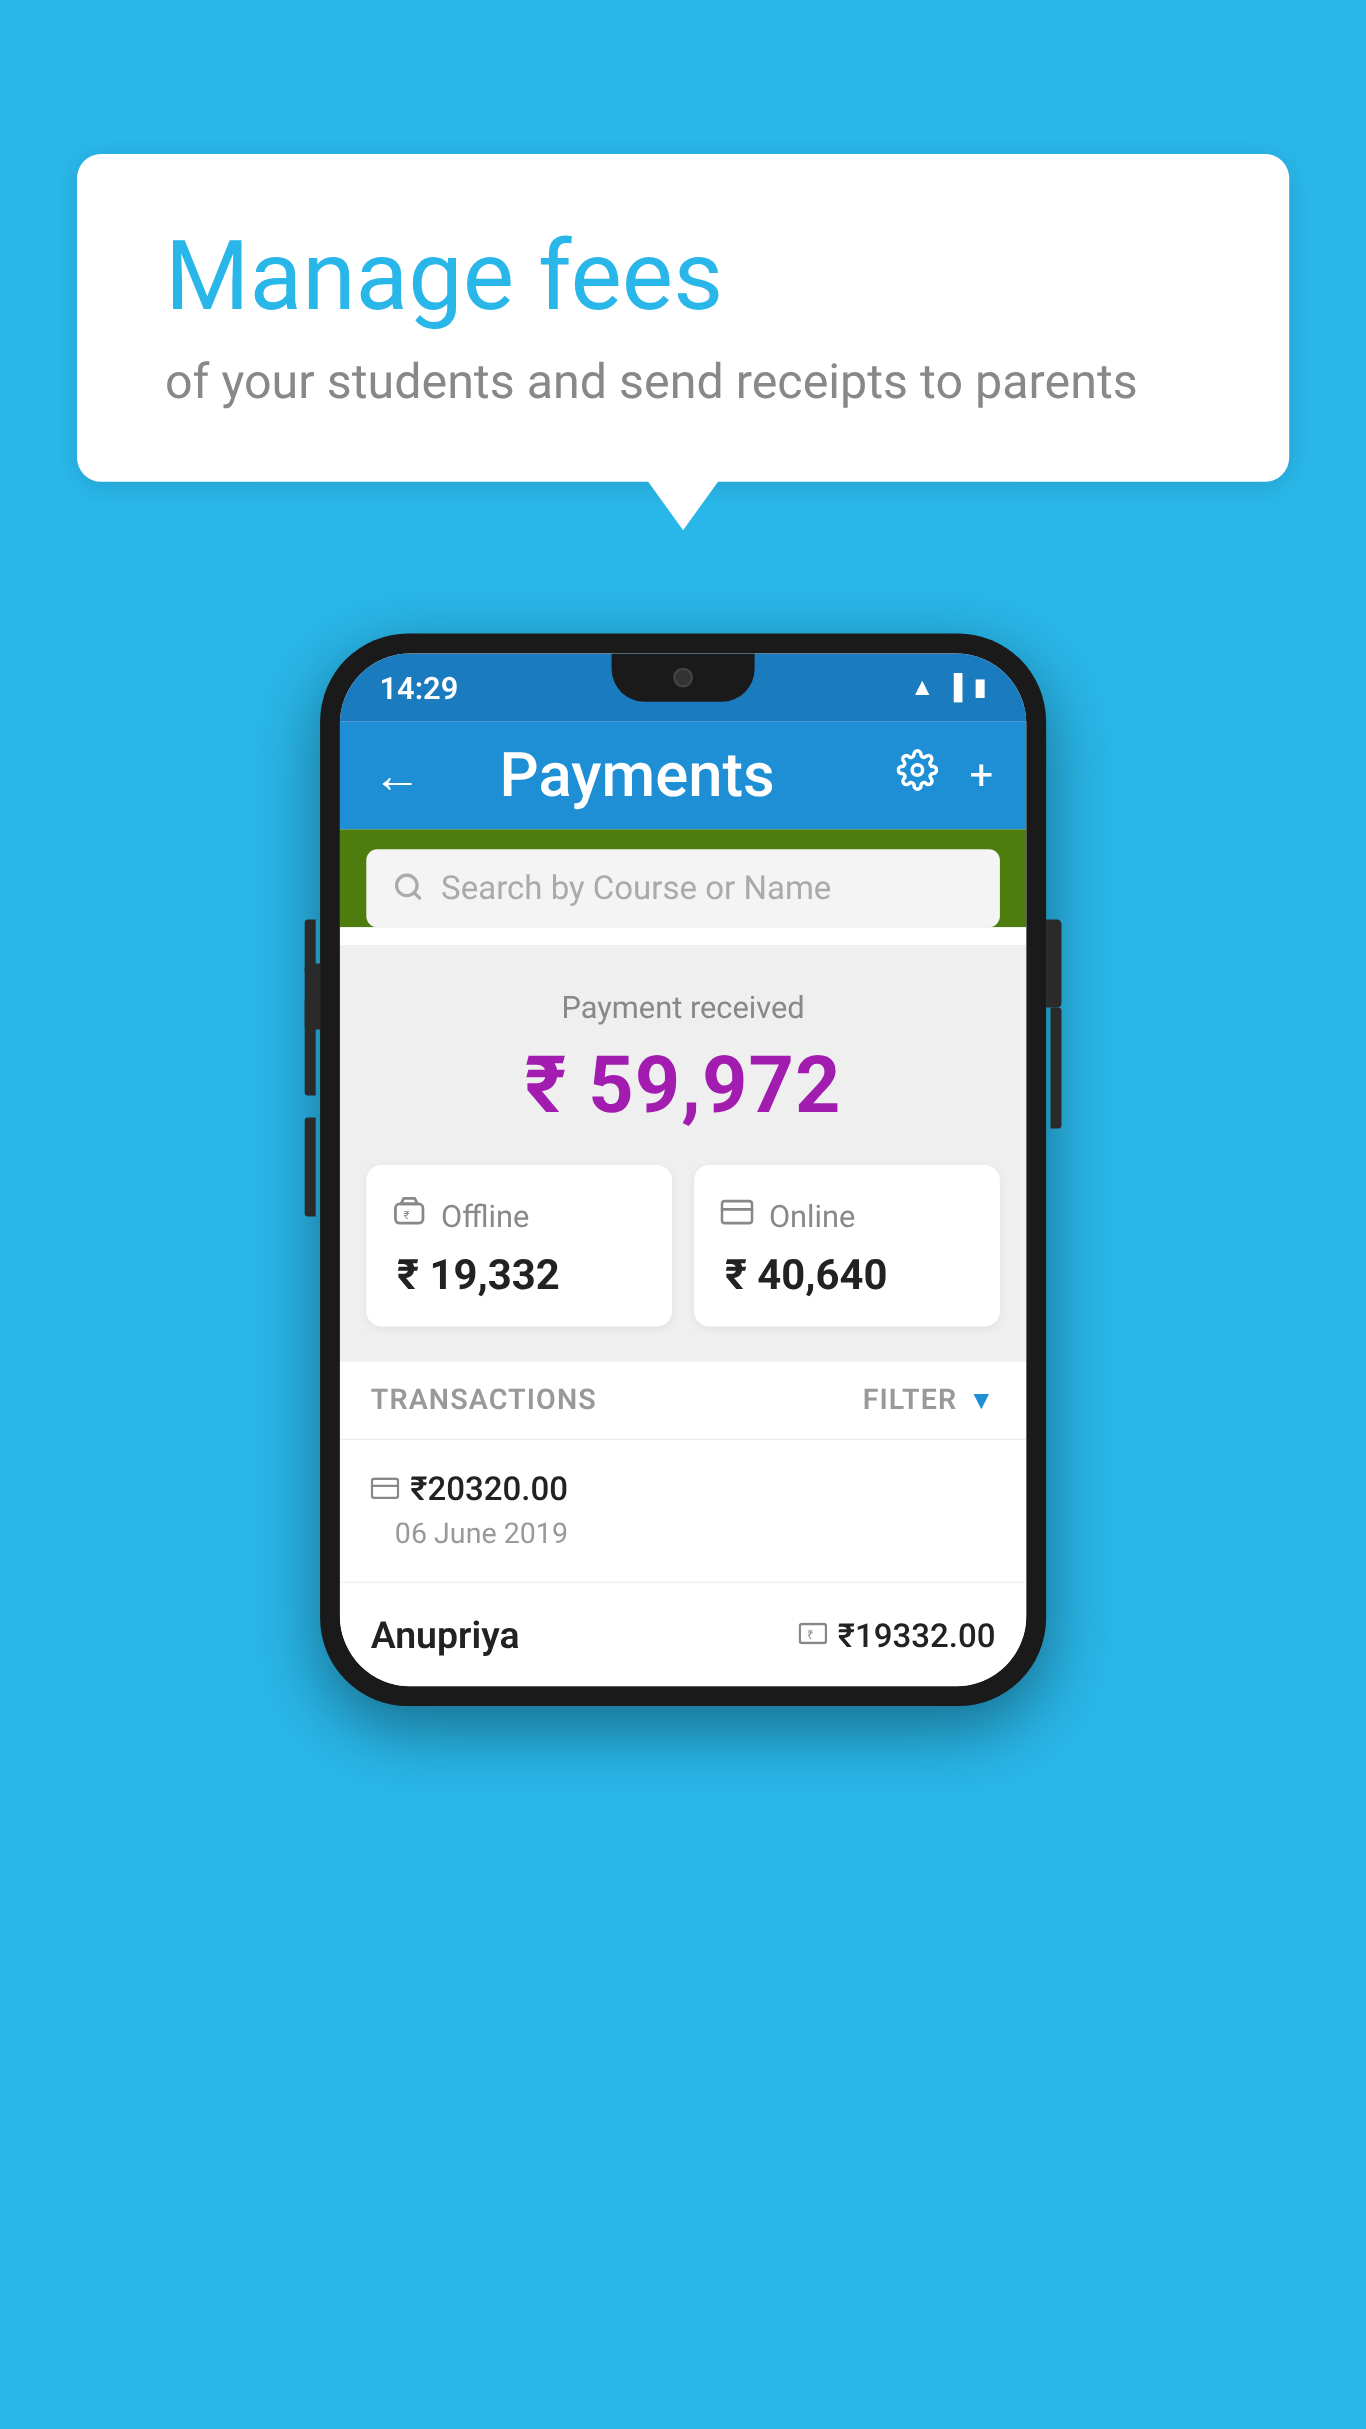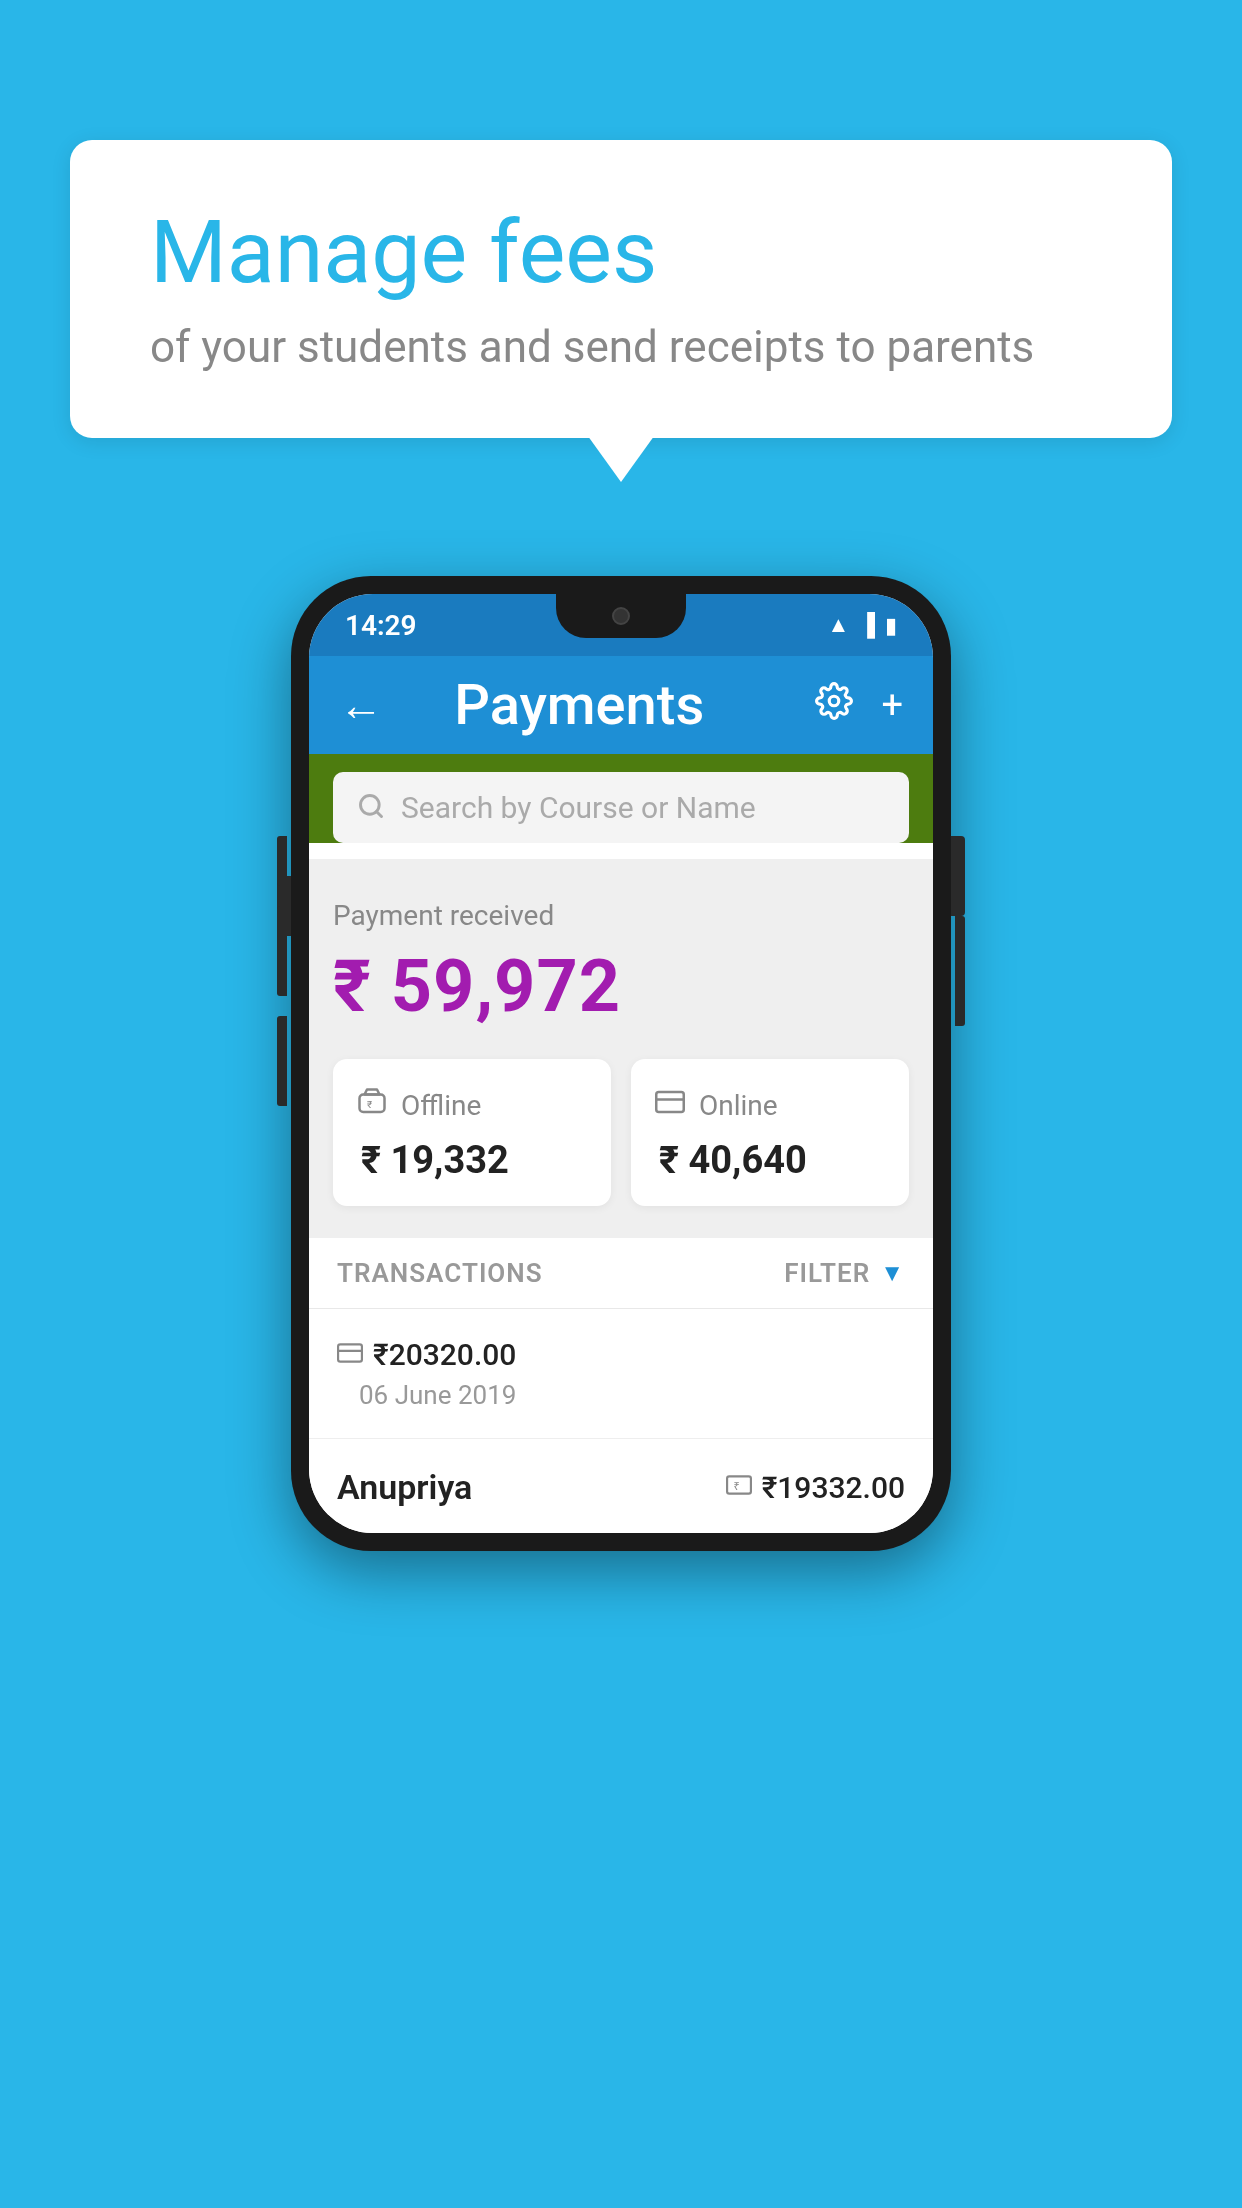--- a/index.html
+++ b/index.html
@@ -236,21 +236,21 @@
 
     .search-placeholder {
       color: #aaa;
       font-size: 30px;
     }
 
     
     .payment-summary {
       background: #efefef;
       padding: 40px 24px 30px;
-      text-align: left;
+      text-align: center;
     }
 
     .payment-label {
       font-size: 28px;
       color: #888;
       margin-bottom: 12px;
     }
 
     .payment-amount {
       font-size: 72px;

